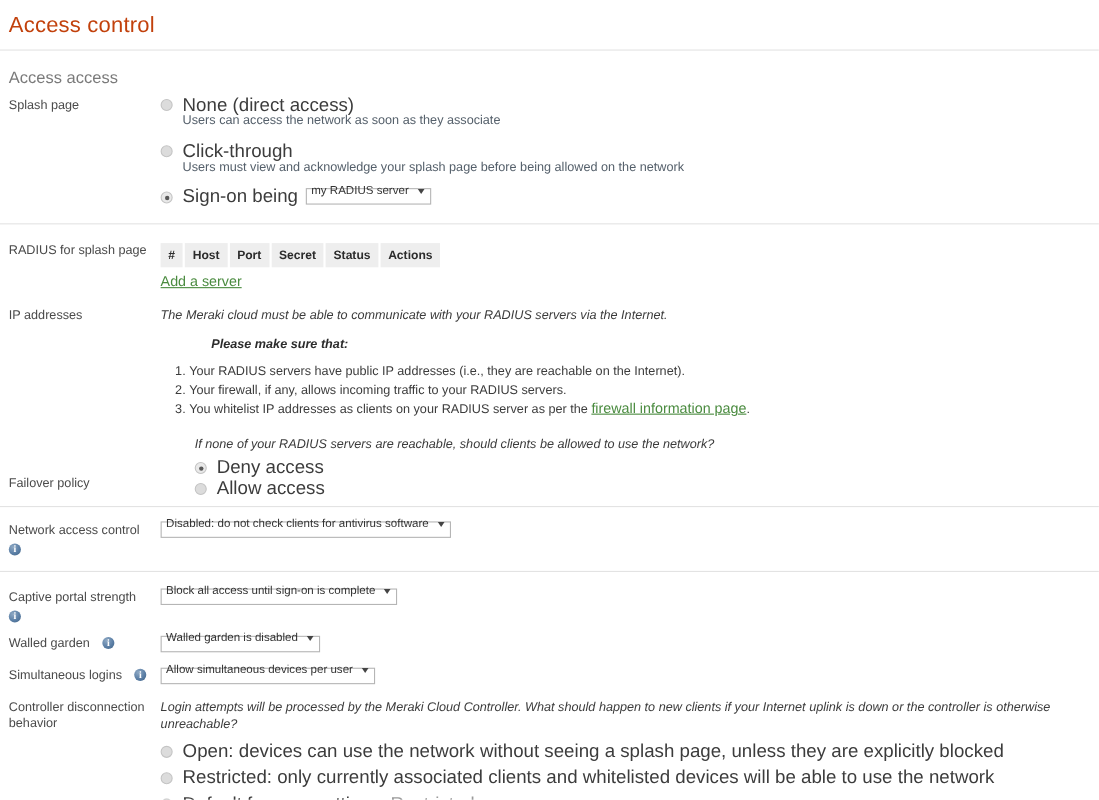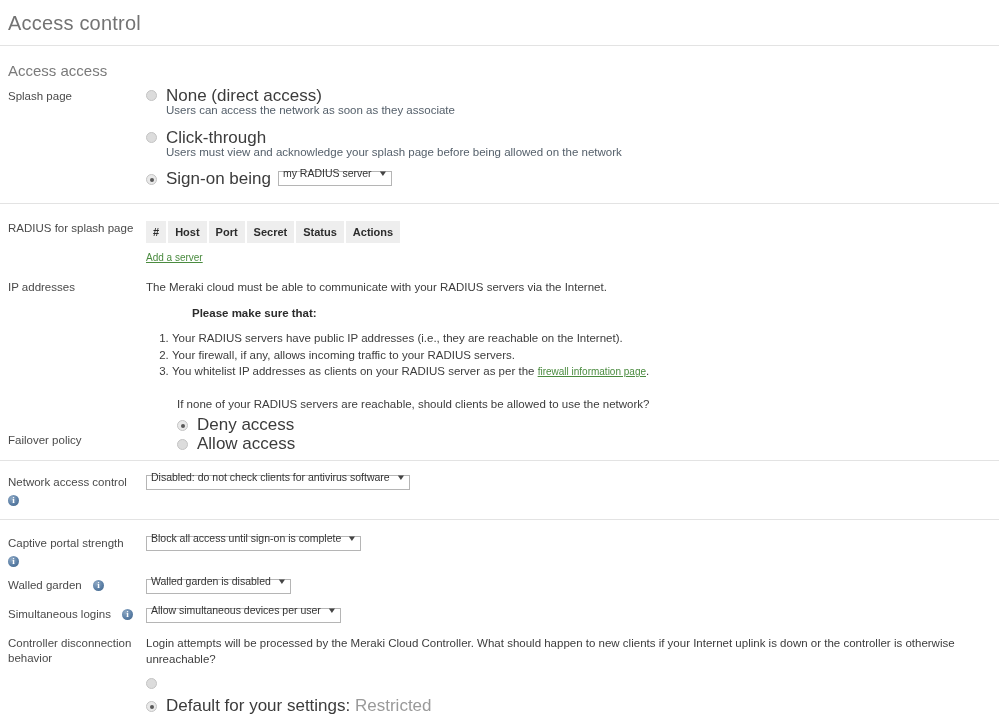--- a/index.html
+++ b/index.html
@@ -8,21 +8,21 @@
     width: 999px; height: 727px;
     background: #ffffff;
     font-family: "Liberation Sans", sans-serif;
     color: #3a3a3a;
     overflow: hidden;
   }
   .page { position: relative; width: 999px; height: 727px; }
 
   .page-title {
     position: absolute; left: 8px; top: 0px;
-    font-size: 20px; font-weight: 400; color: #737373;
+    font-size: 20px; font-weight: 400; color: #c2410c;
     letter-spacing: 0.2px;
     line-height: 46px;
   }
   .hr {
     position: absolute; left: 0; width: 999px; height: 1px;
     background: #e3e3e3;
   }
   .section-title {
     position: absolute; left: 8px;
     font-size: 15px; font-weight: 400; color: #7a7a7a;
@@ -88,26 +88,26 @@
     background: #eeeeee;
     color: #2c2c2c;
     font-size: 11px;
     font-weight: bold;
     padding: 5px 7px 5px 7px;
     margin-right: 2px;
     line-height: 12px;
   }
   .link {
     color: #4a8b3f;
-    font-size: 10px;
+    font-size: 13px;
     text-decoration: underline;
     cursor: pointer;
   }
   .bodytext {
-    font-size: 11.5px; color: #3c3c3c; line-height: 16px;
+    font-size: 11.5px; color: #3c3c3c; line-height: 16px; font-style: italic;
   }
   .bold { font-weight: bold; color: #2c2c2c; }
   ol.rules {
     margin: 0; padding-left: 26px;
     font-size: 11.5px; color: #3c3c3c; line-height: 16.5px;
   }
   .info-icon {
     display: inline-block;
     width: 11px; height: 11px;
     border-radius: 50%;
@@ -264,22 +264,27 @@
     </span>
   </div>
 
   <div class="fld-label wide" style="top:636px;">
     <div>Controller disconnection</div>
     <div>behavior</div>
   </div>
 
   <div class="col" style="top:635px; width:845px;">
     <div class="bodytext">Login attempts will be processed by the Meraki Cloud Controller. What should happen to new clients if your Internet uplink is down or the controller is otherwise unreachable?</div>
+    <div class="radio-row" style="margin-top:8px; align-items:center;">
+      <span class="radio"></span>
+      <span class="radio-text">Open: devices can use the network without seeing a splash page, unless they are explicitly blocked</span>
+    </div>
     <div class="radio-row" style="margin-top:9px; align-items:center;">
       <span class="radio"></span>
+      <span class="radio-text">Restricted: only currently associated clients and whitelisted devices will be able to use the network</span>
     </div>
     <div class="radio-row" style="margin-top:9px; align-items:center;">
       <span class="radio checked"></span>
       <span class="radio-text"><span>Default for your settings:</span><span class="muted"> Restricted</span></span>
     </div>
   </div>
 
 </div>
 
 </body></html>

